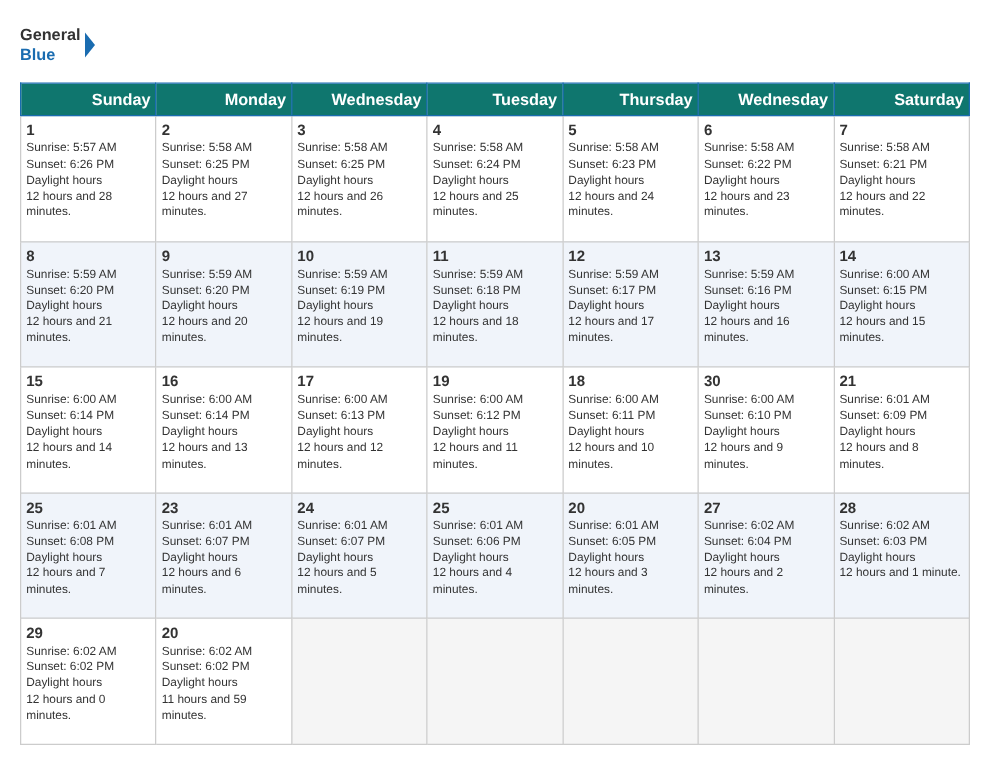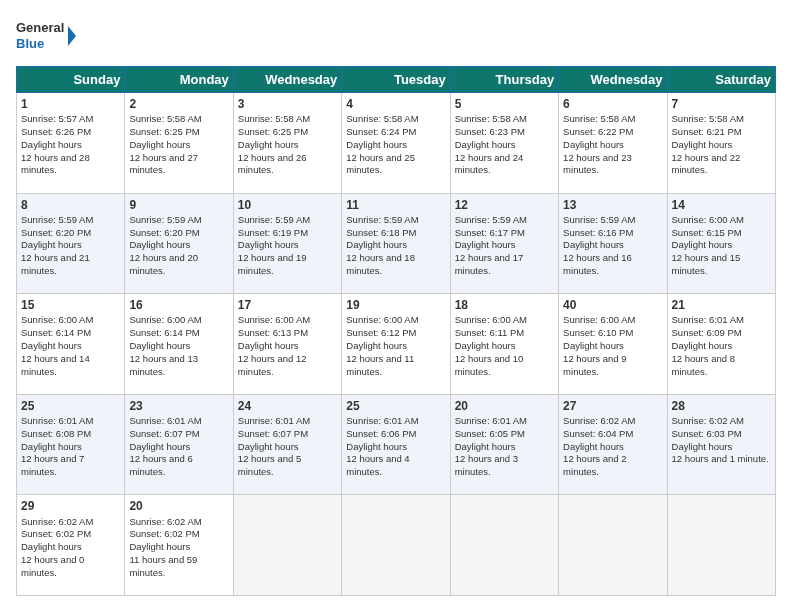--- a/index.html
+++ b/index.html
@@ -127,21 +127,21 @@
           <td><span class="day-num">12</span><span>Sunrise: 5:59 AM<br>Sunset: 6:17 PM<br>Daylight hours<br>12 hours and 17 minutes.</span></td>
           <td><span class="day-num">13</span><span>Sunrise: 5:59 AM<br>Sunset: 6:16 PM<br>Daylight hours<br>12 hours and 16 minutes.</span></td>
           <td><span class="day-num">14</span><span>Sunrise: 6:00 AM<br>Sunset: 6:15 PM<br>Daylight hours<br>12 hours and 15 minutes.</span></td>
         </tr>
         <tr>
           <td><span class="day-num">15</span><span>Sunrise: 6:00 AM<br>Sunset: 6:14 PM<br>Daylight hours<br>12 hours and 14 minutes.</span></td>
           <td><span class="day-num">16</span><span>Sunrise: 6:00 AM<br>Sunset: 6:14 PM<br>Daylight hours<br>12 hours and 13 minutes.</span></td>
           <td><span class="day-num">17</span><span>Sunrise: 6:00 AM<br>Sunset: 6:13 PM<br>Daylight hours<br>12 hours and 12 minutes.</span></td>
           <td><span class="day-num">19</span><span>Sunrise: 6:00 AM<br>Sunset: 6:12 PM<br>Daylight hours<br>12 hours and 11 minutes.</span></td>
           <td><span class="day-num">18</span><span>Sunrise: 6:00 AM<br>Sunset: 6:11 PM<br>Daylight hours<br>12 hours and 10 minutes.</span></td>
-          <td><span class="day-num">40</span><span>Sunrise: 6:00 AM<br>Sunset: 6:10 PM<br>Daylight hours<br>12 hours and 9 minutes.</span></td>
+          <td><span class="day-num">30</span><span>Sunrise: 6:00 AM<br>Sunset: 6:10 PM<br>Daylight hours<br>12 hours and 9 minutes.</span></td>
           <td><span class="day-num">21</span><span>Sunrise: 6:01 AM<br>Sunset: 6:09 PM<br>Daylight hours<br>12 hours and 8 minutes.</span></td>
         </tr>
         <tr class="row-alt">
           <td><span class="day-num">25</span><span>Sunrise: 6:01 AM<br>Sunset: 6:08 PM<br>Daylight hours<br>12 hours and 7 minutes.</span></td>
           <td><span class="day-num">23</span><span>Sunrise: 6:01 AM<br>Sunset: 6:07 PM<br>Daylight hours<br>12 hours and 6 minutes.</span></td>
           <td><span class="day-num">24</span><span>Sunrise: 6:01 AM<br>Sunset: 6:07 PM<br>Daylight hours<br>12 hours and 5 minutes.</span></td>
           <td><span class="day-num">25</span><span>Sunrise: 6:01 AM<br>Sunset: 6:06 PM<br>Daylight hours<br>12 hours and 4 minutes.</span></td>
           <td><span class="day-num">20</span><span>Sunrise: 6:01 AM<br>Sunset: 6:05 PM<br>Daylight hours<br>12 hours and 3 minutes.</span></td>
           <td><span class="day-num">27</span><span>Sunrise: 6:02 AM<br>Sunset: 6:04 PM<br>Daylight hours<br>12 hours and 2 minutes.</span></td>
           <td><span class="day-num">28</span><span>Sunrise: 6:02 AM<br>Sunset: 6:03 PM<br>Daylight hours<br>12 hours and 1 minute.</span></td>

